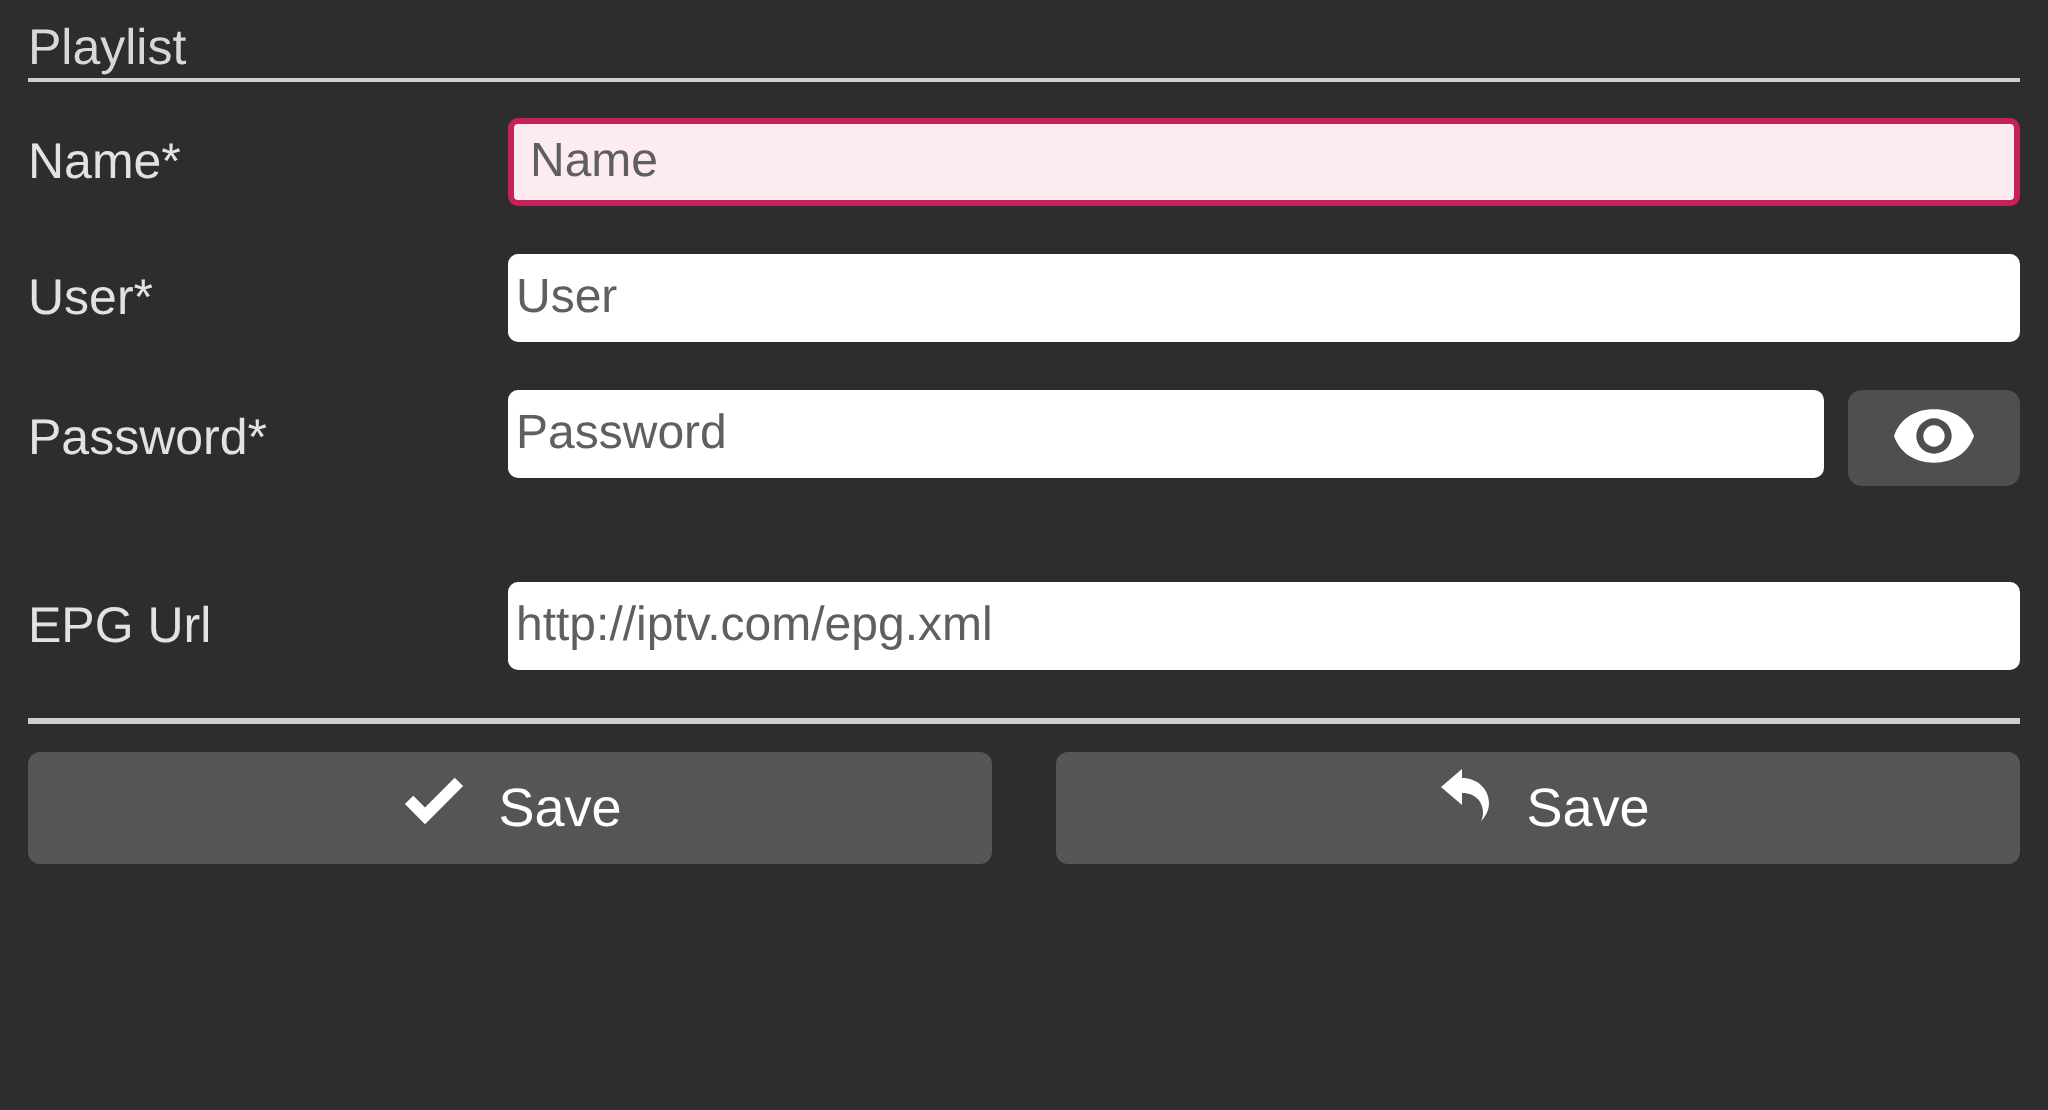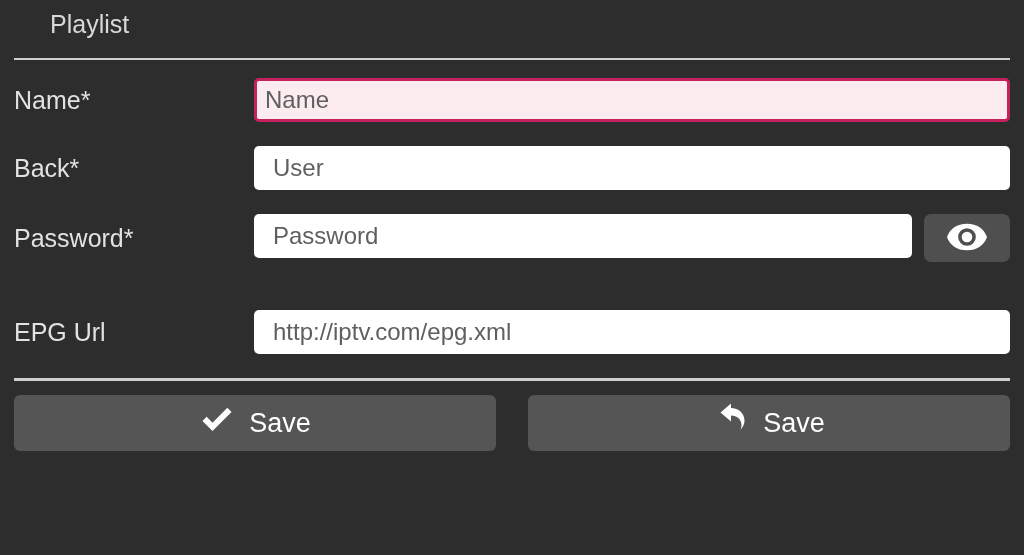--- a/index.html
+++ b/index.html
@@ -14,22 +14,21 @@
     height: 555px;
     overflow: hidden;
   }
   .container {
     padding: 10px 14px;
   }
   .section-title {
     color: #d8d8d8;
     font-size: 25px;
     font-weight: normal;
-    padding-bottom: 19px;
-    margin-left: 36px;
+    padding-bottom: 0;
   }
   .divider {
     border: none;
     border-top: 2px solid #cfcfcf;
     margin-bottom: 18px;
   }
   .form-row {
     display: flex;
     align-items: center;
     margin-bottom: 24px;
@@ -49,21 +48,21 @@
     gap: 12px;
   }
   input[type="text"],
   input[type="password"] {
     flex: 1;
     height: 44px;
     background: #ffffff;
     border: none;
     border-radius: 5px;
     font-size: 24px;
-    padding: 0 19px;
+    padding: 0 4px;
     color: #333;
     outline: none;
   }
   input.focused {
     border: 3px solid #c5215f;
     background: #fdecef;
     padding: 0 8px;
   }
   input::placeholder {
     color: #5f5f5f;
@@ -123,21 +122,21 @@
   <hr class="divider">
 
   <div class="form-row">
     <div class="label">Name*</div>
     <div class="input-wrap">
       <input type="text" class="focused" placeholder="Name" style="">
     </div>
   </div>
 
   <div class="form-row">
-    <div class="label">Back*</div>
+    <div class="label">User*</div>
     <div class="input-wrap">
       <input type="text" placeholder="User" style="">
     </div>
   </div>
 
   <div class="form-row">
     <div class="label">Password*</div>
     <div class="input-wrap">
       <input type="text" placeholder="Password" style="">
       <button class="eye-btn">

